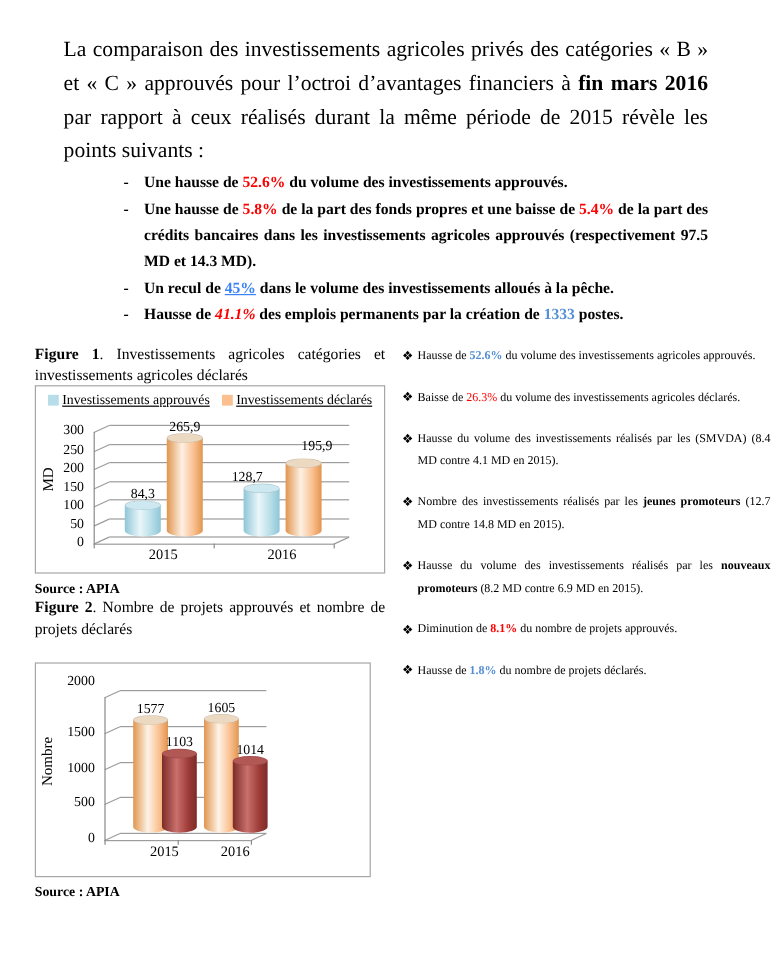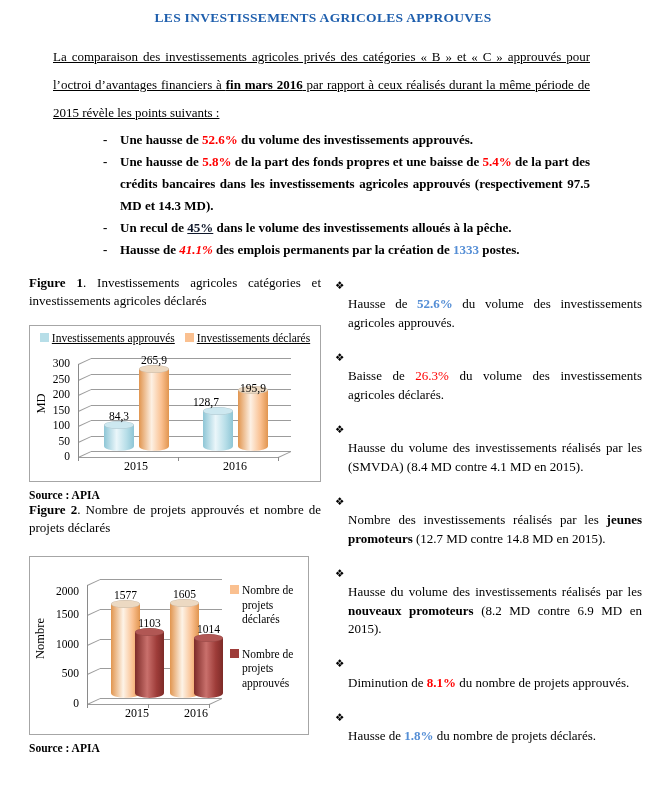--- a/index.html
+++ b/index.html
@@ -3,37 +3,37 @@
 <meta charset="utf-8">
 <style>
   html,body{margin:0;padding:0;background:#ffffff;}
   .page{width:646px;height:812px;position:relative;background:#fff;overflow:hidden;
         font-family:"Liberation Serif",serif;color:#000;}
   
   .title{padding-top:10px;text-align:center;font-weight:bold;font-size:13.5px;
          letter-spacing:.3px;color:#1f5fad;}
   .title .t2{margin-top:14px;}
   
-  .intro{margin:17px 56px 0 53px;font-size:13px;line-height:28px;text-align:justify;text-decoration:underline;}
+  .intro{margin:17px 56px 0 53px;font-size:18px;line-height:28px;text-align:justify;}
   
   .left-bullets{margin:2px 56px 0 103px;font-weight:bold;font-size:13px;line-height:22px;}
   .lb{display:flex;}
   .lb-dash{width:17px;flex-shrink:0;}
   .lb-text{flex:1;text-align:justify;}
   
   .columns{display:flex;margin-top:13px;}
   .col-left{width:330px;flex-shrink:0;box-sizing:border-box;padding-left:29px;}
   .col-right{flex:1;box-sizing:border-box;padding:2px 4px 0 5px;}
   .fig-caption{font-size:13px;line-height:17.5px;text-align:justify;width:292px;}
   .cap-label{font-weight:bold;}
   .fig2cap{}
   .source{font-weight:bold;font-size:11.5px;margin-top:7px;}
   
   .chart{position:relative;border:1px solid #a6a6a6;background:#fff;}
-  .chart1{width:290px;height:155px;margin-top:16px;}
+  .chart1{width:290px;height:155px;}
   .chart2{width:278px;height:177px;margin-top:20px;}
   .gline{position:absolute;height:0;border-top:1px solid #9c9c9c;}
   .gdiag{position:absolute;width:14.4px;height:0;border-top:1px solid #9c9c9c;
          transform:rotate(-24.6deg);transform-origin:0 0;}
   .vax{position:absolute;width:0;border-left:1px solid #8a8a8a;}
   .xtickmark{position:absolute;width:0;height:4px;border-left:1px solid #8a8a8a;}
   .ytick{position:absolute;left:0;text-align:right;font-size:11.5px;line-height:13px;}
   .blab{position:absolute;width:48px;text-align:center;font-size:11.5px;line-height:14px;z-index:6;}
   .xcat{position:absolute;width:60px;text-align:center;font-size:12px;}
   .cyl{position:absolute;border-radius:0 0 50% 50% / 0 0 5px 5px;z-index:2;}
@@ -47,45 +47,44 @@
   .chart2 .legend{left:200px;top:26px;width:76px;}
   .leg-item{display:flex;align-items:flex-start;gap:3px;}
   .chart2 .leg-item{margin-bottom:20px;}
   .leg-sq{width:9px;height:9px;flex-shrink:0;margin-top:2px;display:inline-block;}
   .leg-tx{font-size:11.5px;line-height:14.5px;}
   
   .rb{display:flex;margin-bottom:16px;}
   .rb.gap{margin-top:9px;}
   .rb-marker{width:13px;flex-shrink:0;font-size:10.5px;padding-top:2.5px;
              font-family:"DejaVu Sans",sans-serif;}
-  .rb-text{flex:1;text-align:justify;font-size:13px;line-height:18.5px;margin-top:19px;}
+  .rb-text{flex:1;text-align:justify;font-size:10px;line-height:18.5px;}
 </style>
 </head>
 <body>
 
 <div class="page">
 
   <div class="title">
-    <div class="t1">LES INVESTISSEMENTS AGRICOLES APPROUVES</div>
   </div>
 
   <p class="intro"><span>La comparaison des investissements agricoles privés des catégories « B » et « C » approuvés pour l’octroi d’avantages financiers à </span><span style="font-weight: bold;">fin mars 2016</span><span> par rapport à ceux réalisés durant la même période de 2015 révèle  les points suivants :</span></p>
 
   <div class="left-bullets">
     <div class="lb">
       <span class="lb-dash">-</span>
       <div class="lb-text"><span>Une hausse de </span><span style="color: rgb(255, 0, 0);">52.6%</span><span> du volume des investissements approuvés.</span></div>
     </div>
     <div class="lb">
       <span class="lb-dash">-</span>
       <div class="lb-text"><span>Une hausse de </span><span style="color: rgb(255, 0, 0);">5.8%</span><span> de la part des fonds propres et une baisse de </span><span style="color: rgb(255, 0, 0); margin-top: 28px;">5.4%</span><span> de la part des crédits bancaires dans les investissements agricoles approuvés (respectivement 97.5 MD et 14.3 MD).</span></div>
     </div>
     <div class="lb">
       <span class="lb-dash">-</span>
-      <div class="lb-text"><span>Un recul de </span><span style="color: #0f172a; text-decoration: underline;">45%</span><span> dans le volume des investissements alloués à la pêche.</span></div>
+      <div class="lb-text"><span>Un recul de </span><span style="color: #3b82f6; text-decoration: underline;">45%</span><span> dans le volume des investissements alloués à la pêche.</span></div>
     </div>
     <div class="lb">
       <span class="lb-dash">-</span>
       <div class="lb-text"><span>Hausse de </span><span style="color: rgb(255, 0, 0); font-style: italic;">41.1%</span><span> des emplois permanents par la création de </span><span style="color: rgb(85, 142, 213);">1333</span><span> postes.</span></div>
     </div>
   </div>
 
   <div class="columns">
 
     <div class="col-left">
@@ -141,58 +140,48 @@
             <div class="cap" style="background: rgb(205, 232, 240);"></div>
           </div>
           <div class="blab" style="left: 152px; top: 69.103px;">128,7</div>
           <div class="cyl" style="left: 109px; width: 30px; top: 42.571px; height: 82.429px; z-index: 3; background: linear-gradient(90deg, rgb(225, 149, 79) 0%, rgb(253, 240, 227) 42%, rgb(250, 192, 144) 75%, rgb(225, 149, 79) 100%);">
             <div class="cap" style="background: rgb(236, 217, 194);"></div>
           </div>
           <div class="blab" style="left: 100px; top: 26.571px;">265,9</div>
           <div class="cyl" style="left: 208px; width: 30px; top: 64.271px; height: 60.729px; z-index: 3; background: linear-gradient(90deg, rgb(225, 149, 79) 0%, rgb(253, 240, 227) 42%, rgb(250, 192, 144) 75%, rgb(225, 149, 79) 100%);">
             <div class="cap" style="background: rgb(236, 217, 194);"></div>
           </div>
-          <div class="blab" style="left: 199px; top: 55px;">195,9</div>
+          <div class="blab" style="left: 199px; top: 43px; text-align: right;">195,9</div>
           <div class="xcat" style="left: 76px; top: 133px;">2015</div>
           <div class="xcat" style="left: 175px; top: 133px;">2016</div>
         </div>
 
       <div class="source">Source : APIA</div>
 
       <div class="fig-caption fig2cap">
         <span class="cap-label">Figure 2</span><span>. Nombre de projets approuvés et nombre de projets déclarés</span>
       </div>
 
       <div class="chart chart2">
-        <div class="legend">
-            <div class="leg-item">
-              <span class="leg-sq" style="background: rgb(250, 192, 144);"></span>
-              <span class="leg-tx">Nombre de projets déclarés</span>
-            </div>
-            <div class="leg-item">
-              <span class="leg-sq" style="background: rgb(158, 60, 57);"></span>
-              <span class="leg-tx">Nombre de projets approuvés</span>
-            </div>
-          </div>
         <div class="ylab">Nombre</div>
       <div class="gdiag" style="left: 57px; top: 147px;"></div>
           <div class="gline" style="left: 70px; top: 141px; width: 122px;"></div>
           <div class="ytick" style="width: 49px; top: 140px;">0</div>
           <div class="gdiag" style="left: 57px; top: 117.25px;"></div>
           <div class="gline" style="left: 70px; top: 111.25px; width: 122px;"></div>
           <div class="ytick" style="width: 49px; top: 110.25px;">500</div>
           <div class="gdiag" style="left: 57px; top: 87.5px;"></div>
           <div class="gline" style="left: 70px; top: 81.5px; width: 122px;"></div>
           <div class="ytick" style="width: 49px; top: 80.5px;">1000</div>
           <div class="gdiag" style="left: 57px; top: 57.75px;"></div>
           <div class="gline" style="left: 70px; top: 51.75px; width: 122px;"></div>
           <div class="ytick" style="width: 49px; top: 50.75px;">1500</div>
           <div class="gdiag" style="left: 57px; top: 28px;"></div>
           <div class="gline" style="left: 70px; top: 22px; width: 122px;"></div>
-          <div class="ytick" style="width: 49px; top: 28px;">2000</div>
+          <div class="ytick" style="width: 49px; top: 9px;">2000</div>
           <div class="gline" style="left: 57px; top: 147px; width: 122px;"></div>
           <div class="gdiag" style="left: 179px; top: 147px;"></div>
           <div class="vax" style="left: 57px; top: 28px; height: 119px;"></div>
           <div class="xtickmark" style="left: 57px; top: 147px;"></div>
           <div class="xtickmark" style="left: 118px; top: 147px;"></div>
           <div class="xtickmark" style="left: 179px; top: 147px;"></div>
           <div class="cyl" style="left: 81px; width: 29px; top: 47.1685px; height: 93.8315px; z-index: 2; background: linear-gradient(90deg, rgb(225, 149, 79) 0%, rgb(253, 243, 231) 42%, rgb(250, 192, 144) 75%, rgb(225, 149, 79) 100%);">
             <div class="cap" style="background: rgb(236, 217, 194);"></div>
           </div>
           <div class="blab" style="left: 71.5px; top: 31.1685px;">1577</div>

